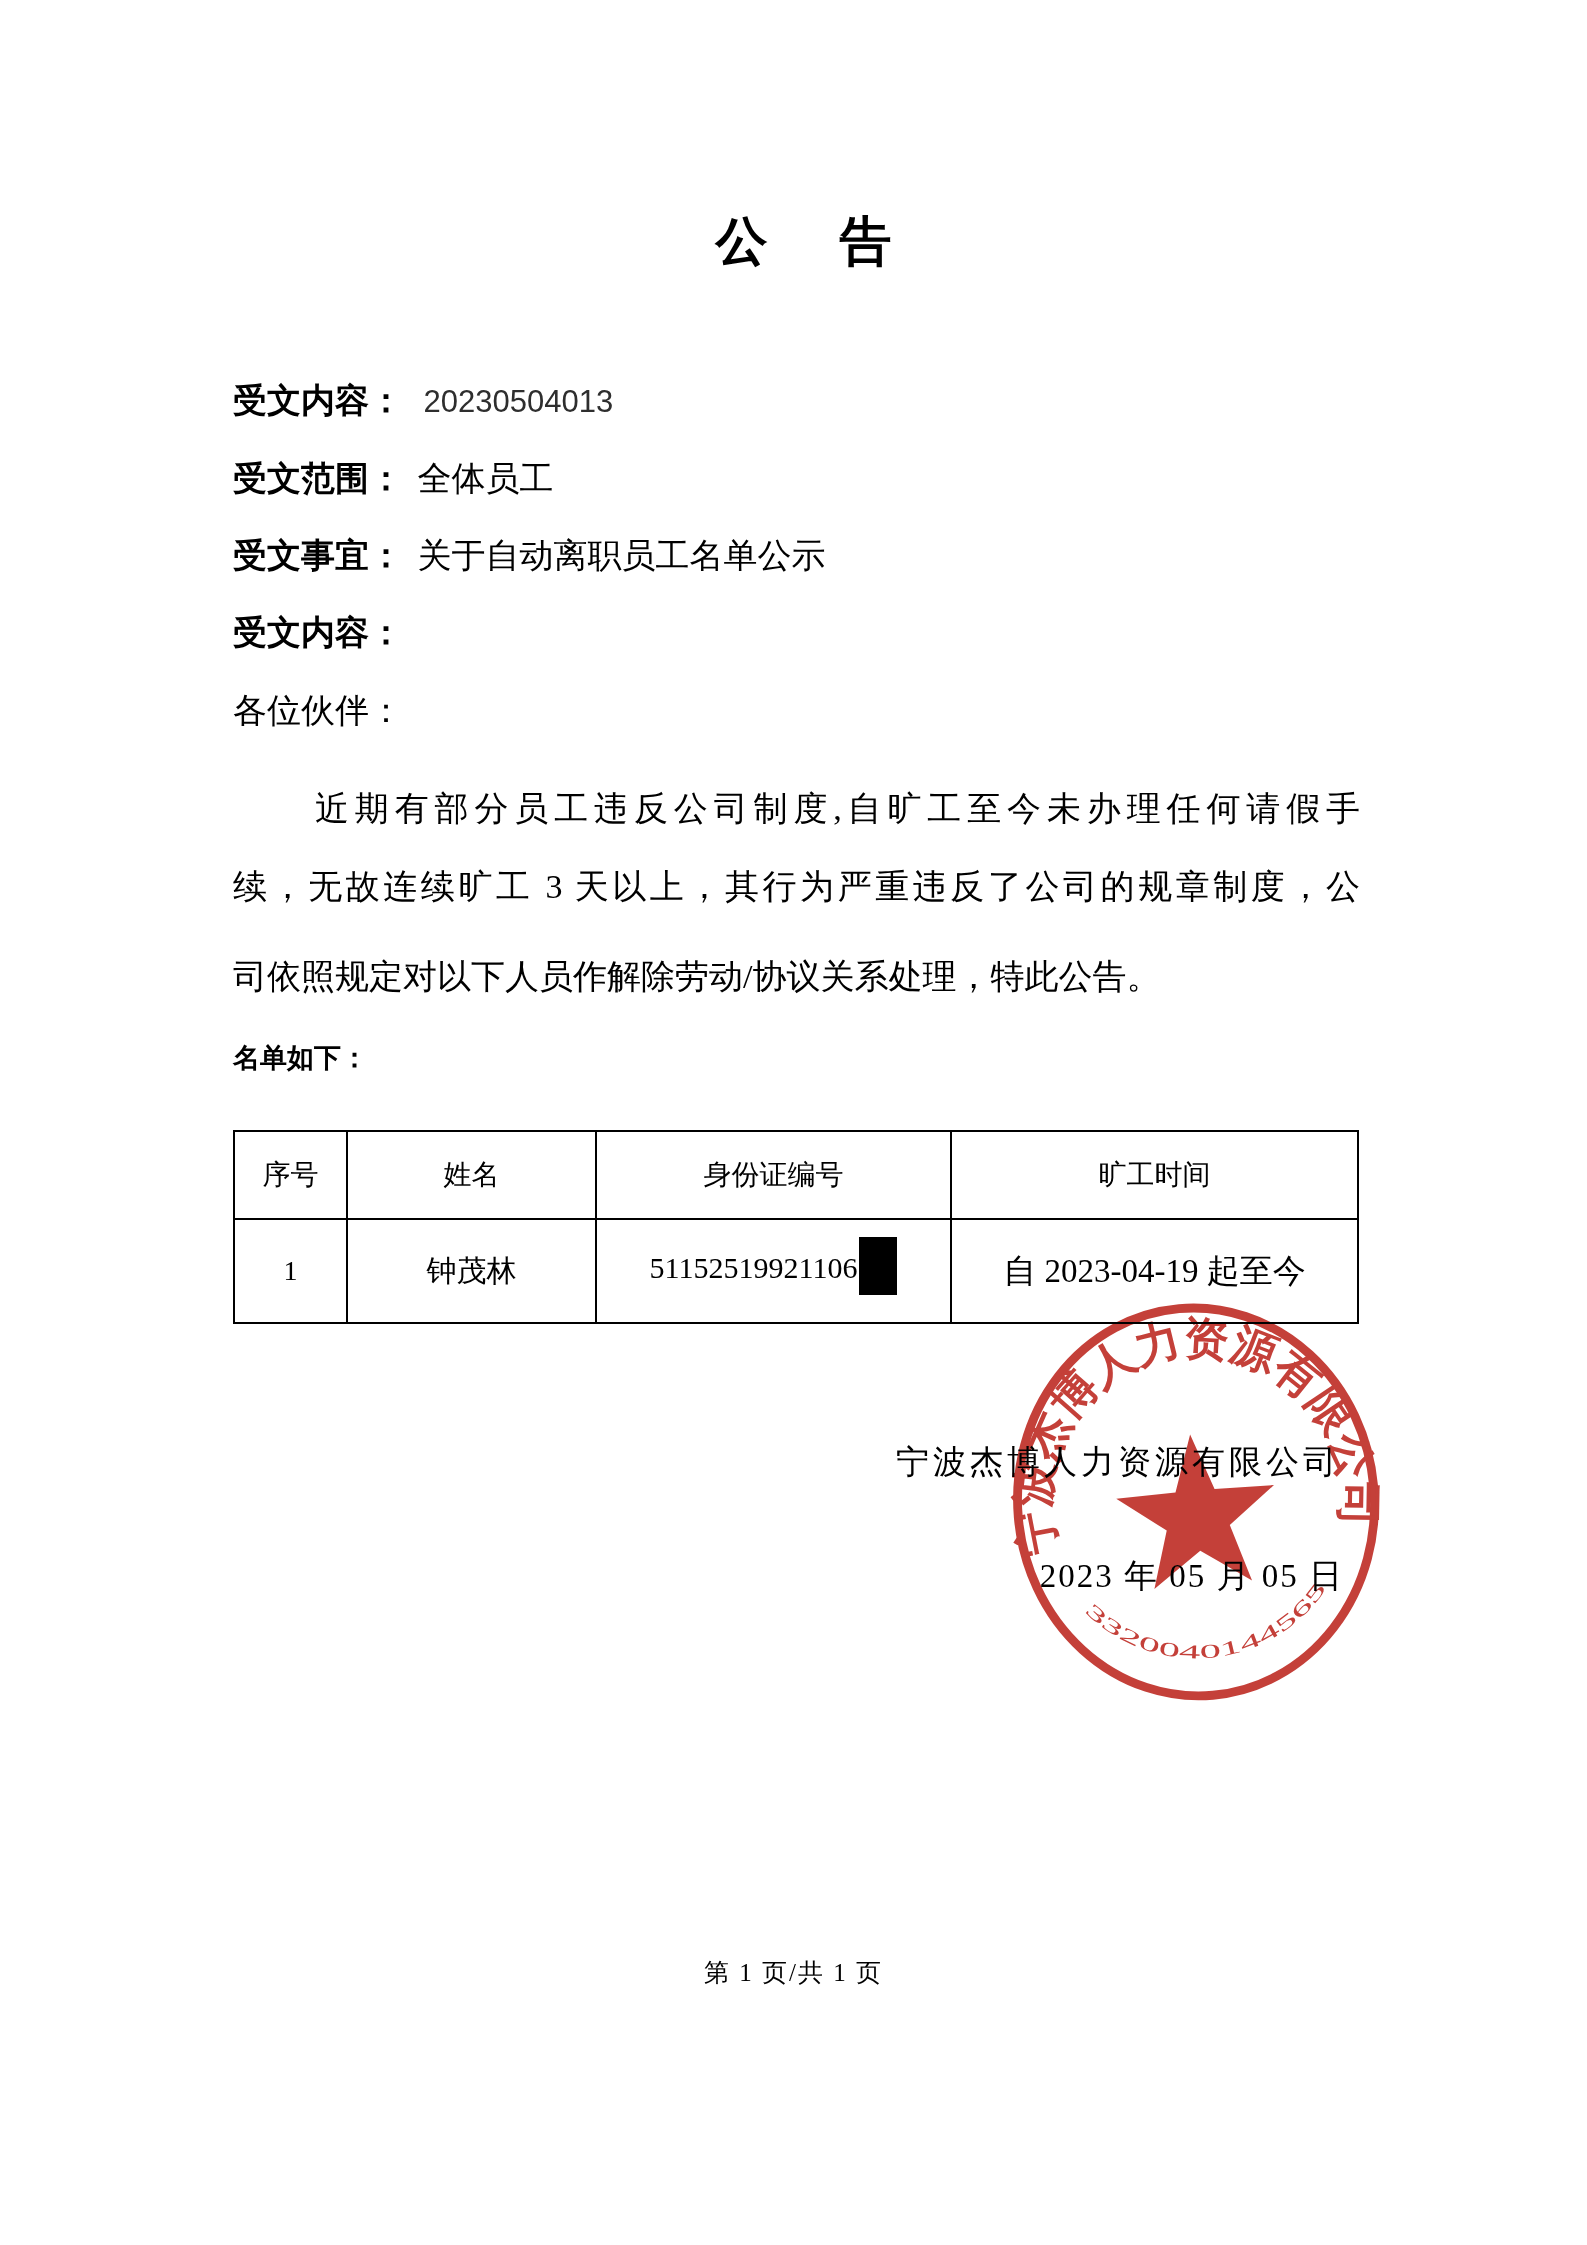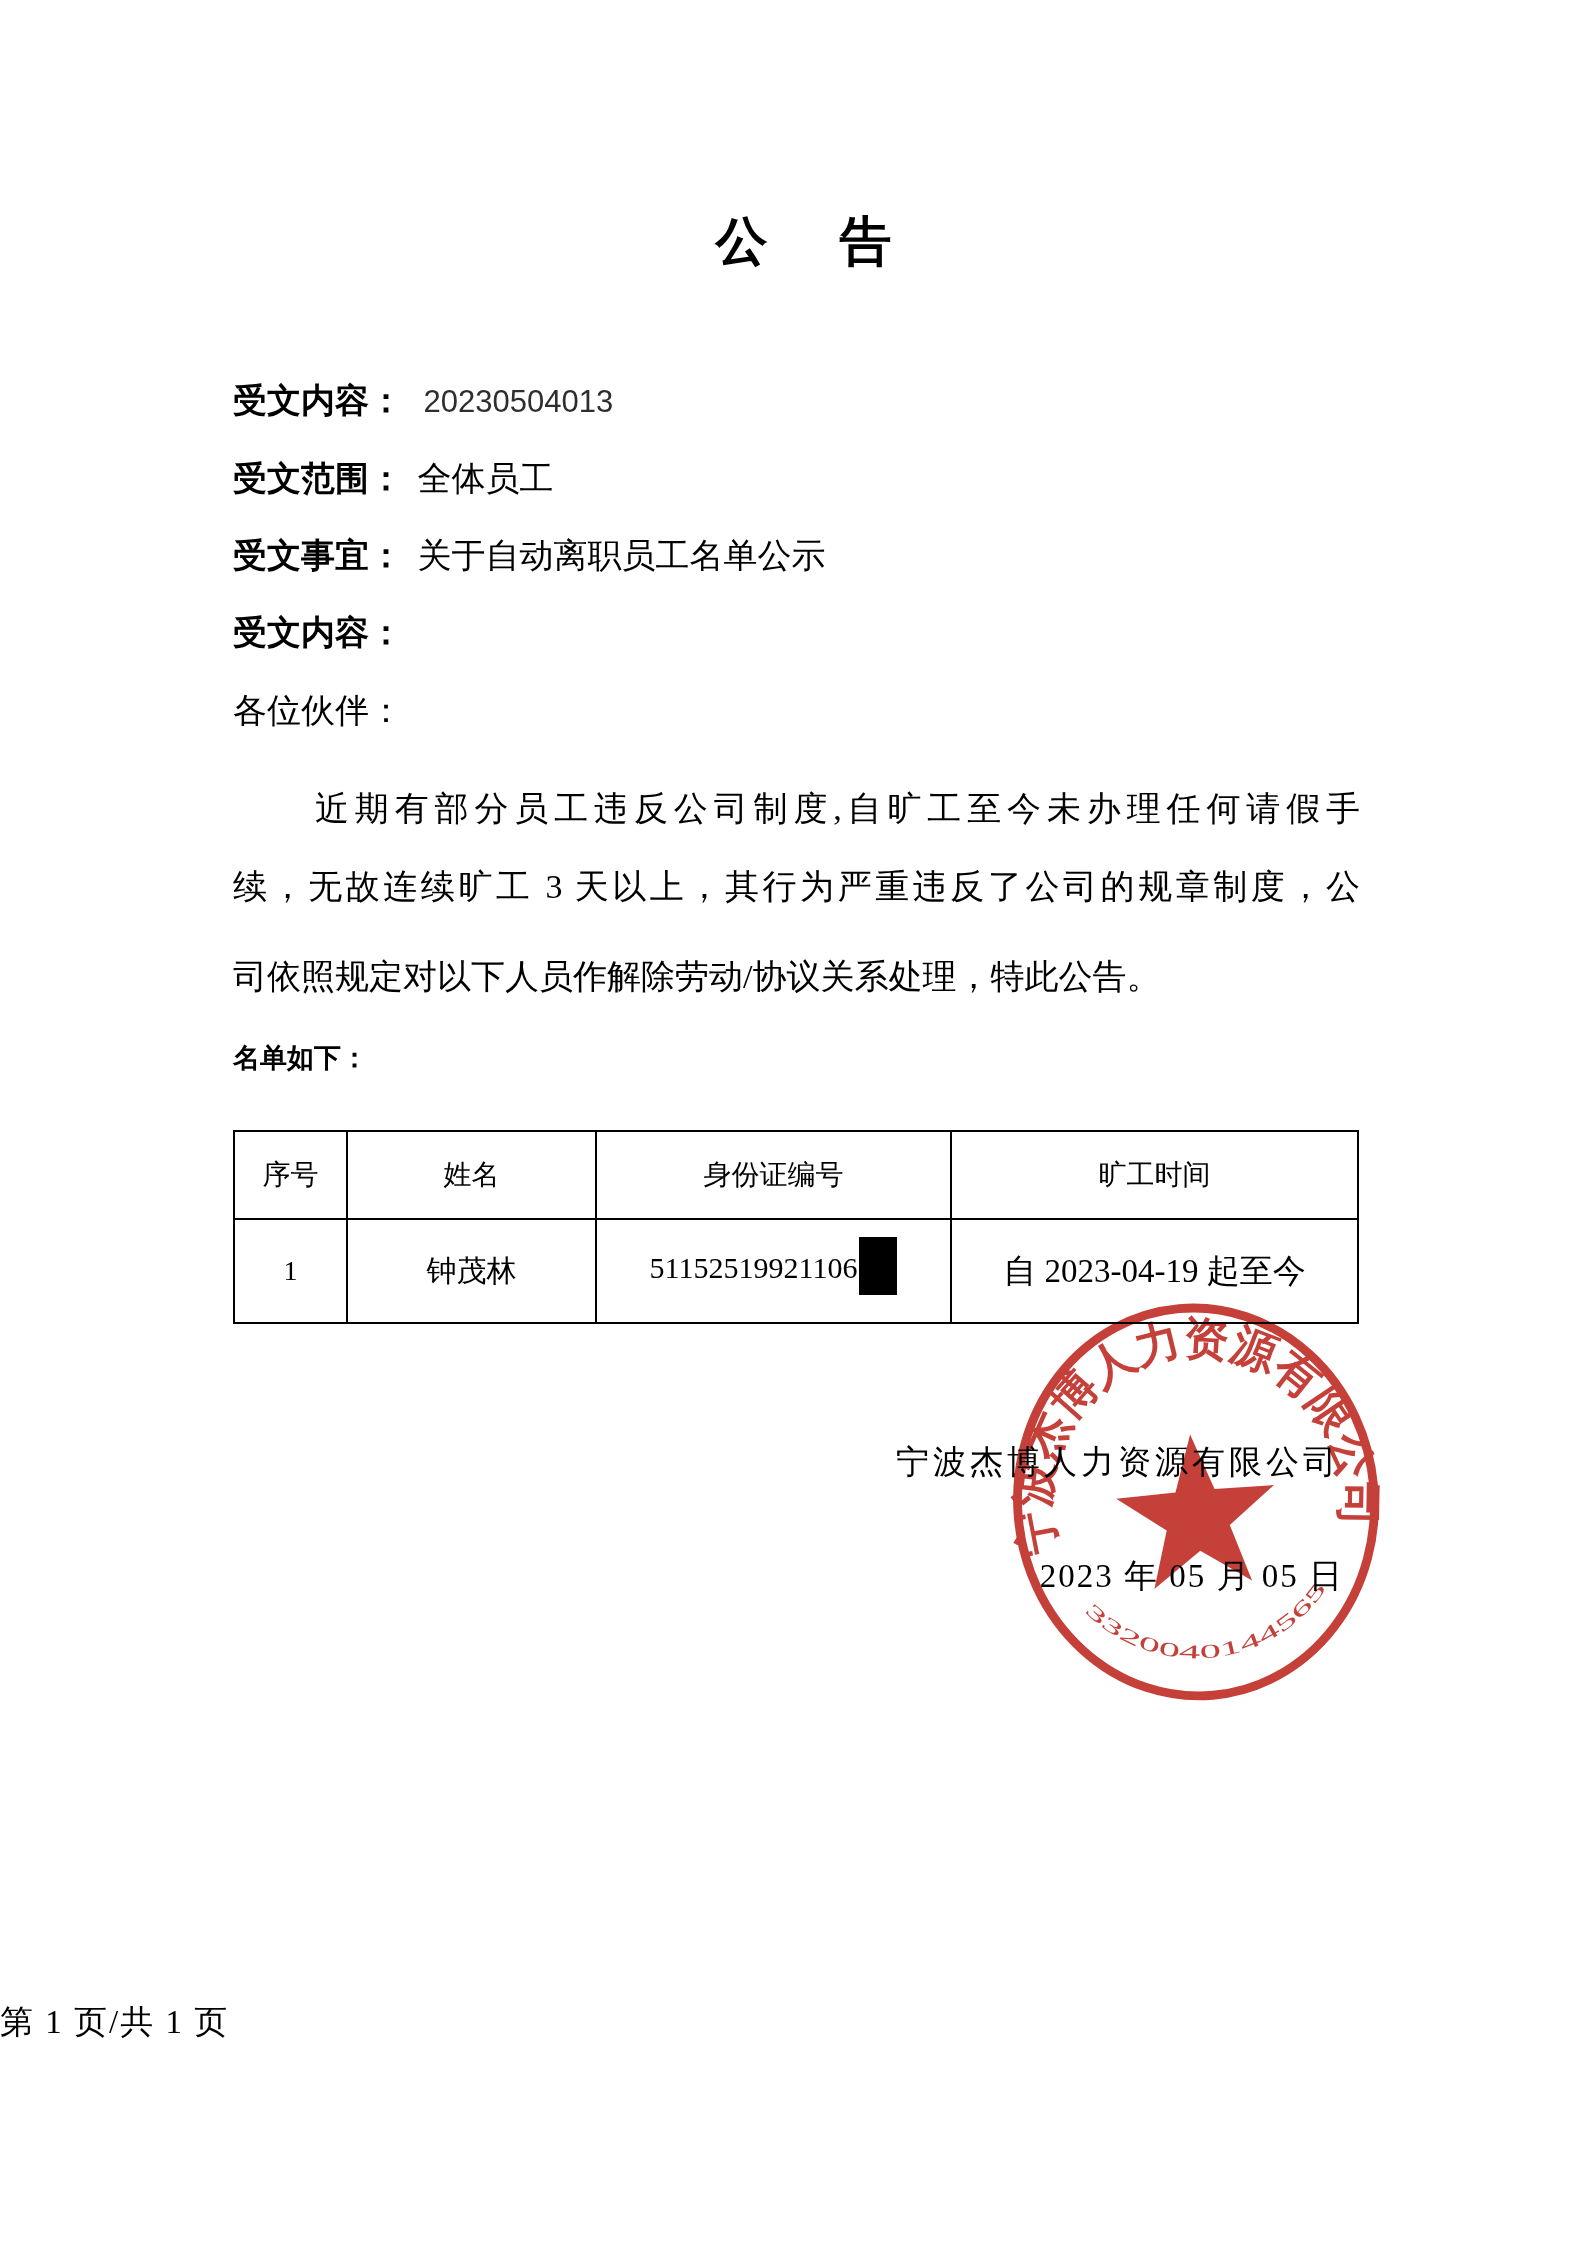--- a/index.html
+++ b/index.html
@@ -67,22 +67,22 @@
   .sig-date{
     position:absolute;top:1554px;right:243px;
     font-size:33px;letter-spacing:2px;white-space:nowrap;
   }
   .seal{
     position:absolute;left:1000px;top:1293px;width:392px;height:414px;
     mix-blend-mode:multiply;opacity:0.92;
   }
   .seal textPath{font-family:"Liberation Serif","DejaVu Serif",serif;}
   .footer{
-    position:absolute;top:2000px;left:0;width:100%;
-    text-align:left;font-size:33px;letter-spacing:2px;
+    position:absolute;top:1956px;left:0;width:100%;
+    text-align:center;font-size:25px;letter-spacing:2px;
   }
 </style>
 </head>
 <body>
 
 <div class="page">
 
   <h1 class="title">公　告</h1>
 
   <div class="field f0">

